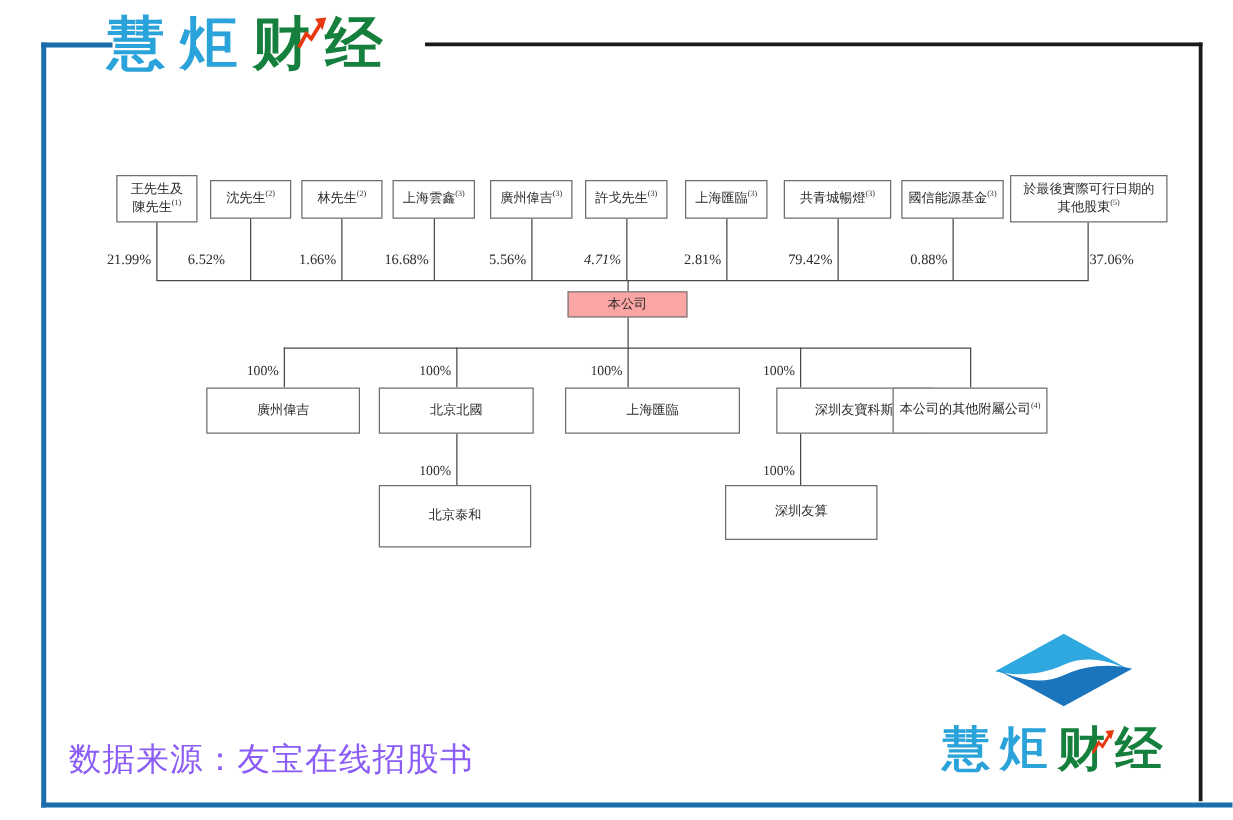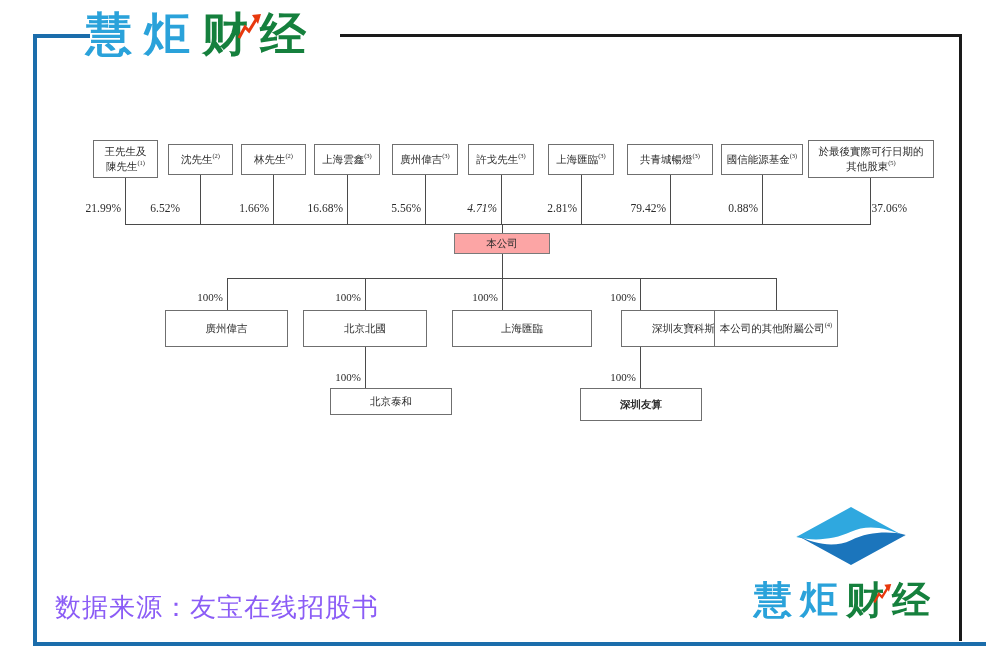--- a/index.html
+++ b/index.html
@@ -157,24 +157,24 @@
   </div>
 <div class="sbox" style="left:714px; top:310px; width:124px; height:37px;">
     <div><span class="bname">本公司的其他附屬公司</span><sup class="fn">(4)</sup></div>
   </div>
 
 <div class="cline" style="left:365px; top:347px; width:1px; height:41px;"></div>
 <div class="cline" style="left:640px; top:347px; width:1px; height:41px;"></div>
 <div class="pct100" style="left:316px; top:371px;">100%</div>
 <div class="pct100" style="left:591px; top:371px;">100%</div>
 
-<div class="sbox" style="left:303px; top:388px; width:122px; height:27px;margin-left:27px;">
+<div class="sbox" style="left:303px; top:388px; width:122px; height:50px;">
     <div><span class="bname">北京泰和</span></div>
   </div>
-<div class="sbox" style="left:580px; top:388px; width:122px; height:33px;font-weight:bold;">
+<div class="sbox" style="left:580px; top:388px; width:122px; height:44px;">
     <div><span class="bname">深圳友算</span></div>
   </div>
 
 <div class="caption">数据来源：友宝在线招股书</div>
 
 <svg class="abs" style="left:794px; top:505px;" width="114" height="62" viewBox="0 0 110 60">
   <path d="M2,31 L55,2 L108,31 C88,21 70,19 55,26 C38,34 18,35 2,31 Z" fill="#2fa8df"></path>
   <path d="M108,29 L55,58 L2,29 C22,39 40,41 55,34 C72,26 92,25 108,29 Z" fill="#1b75bc"></path>
 </svg>
 <div class="logo-bottom">

